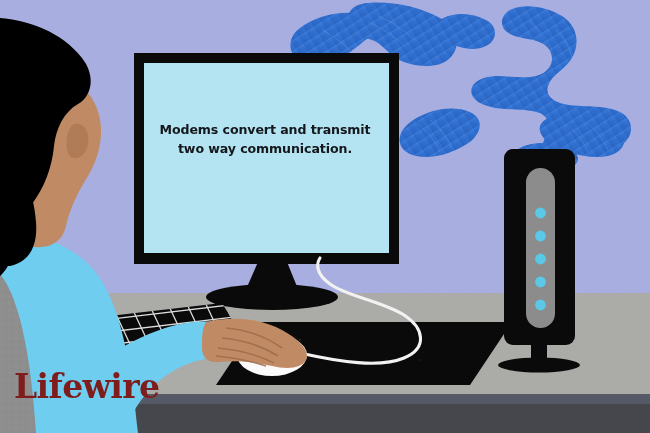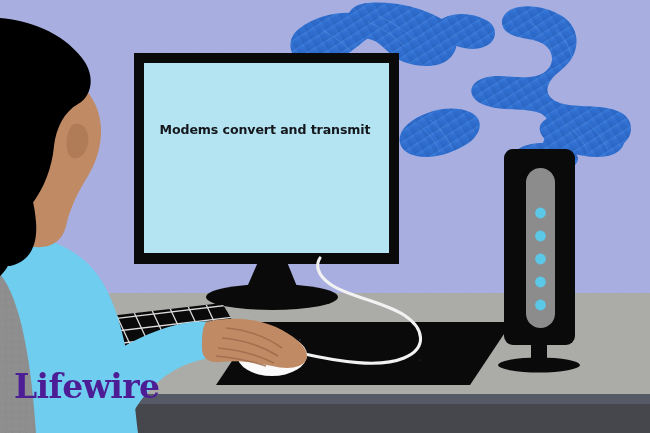--- a/index.html
+++ b/index.html
@@ -37,21 +37,21 @@
     pointer-events: none;
   }
   .brand {
     position: absolute;
     left: 14px;
     top: 367px;
     font-family: "DejaVu Serif", serif;
     font-weight: 700;
     font-size: 33px;
     letter-spacing: -0.6px;
-    color: #4c1d95;
+    color: #7f1d1d;
     pointer-events: none;
   }
 </style>
 </head>
 <body>
 
 <div id="illustration">
 
   <svg viewBox="0 0 650 433" xmlns="http://www.w3.org/2000/svg">
     <defs>
@@ -296,17 +296,18 @@
         <path d="M222,338 C244,340 264,347 278,356"></path>
         <path d="M218,348 C240,350 260,356 274,363"></path>
         <path d="M216,356 C236,358 254,362 266,366"></path>
       </g>
     </g>
 
   </svg>
 
   <div class="screen-text">
     <div>Modems convert and transmit</div>
+    <div>two way communication.</div>
   </div>
 
   <div class="brand">Lifewire</div>
 
 </div>
 
 </body></html>

